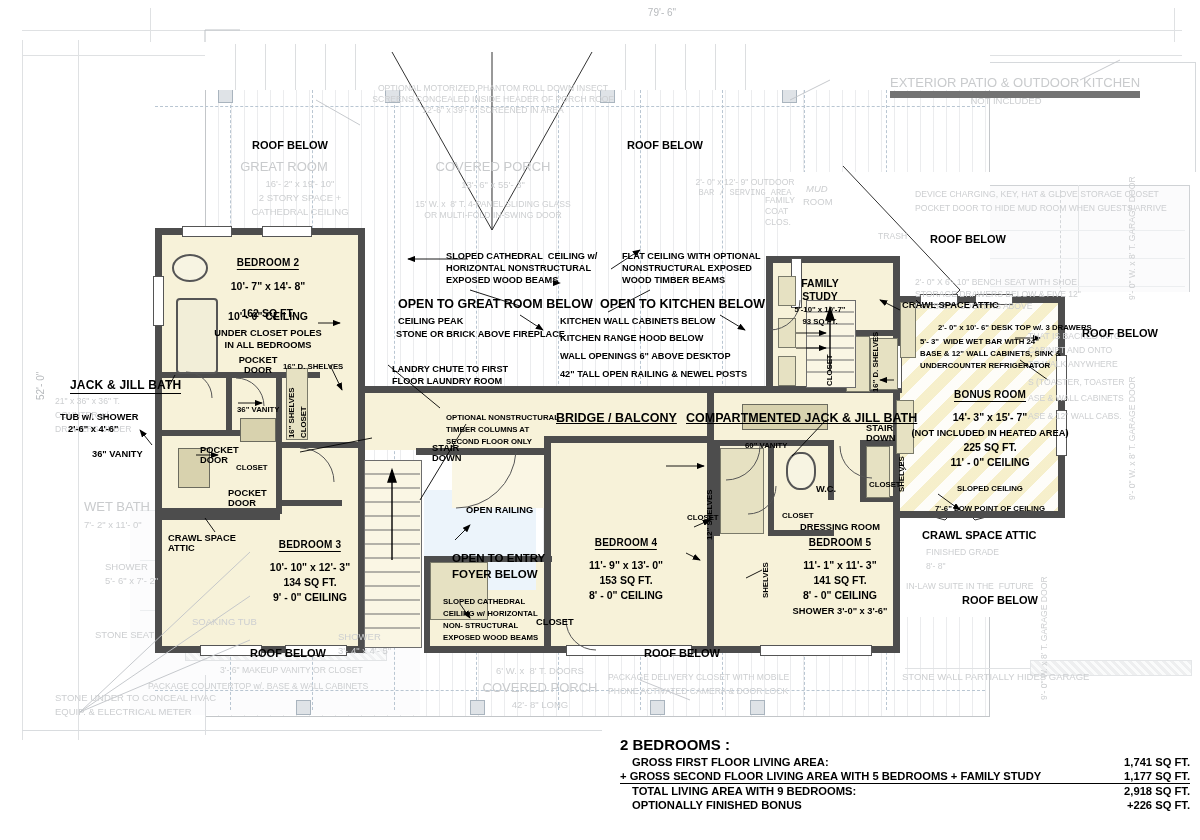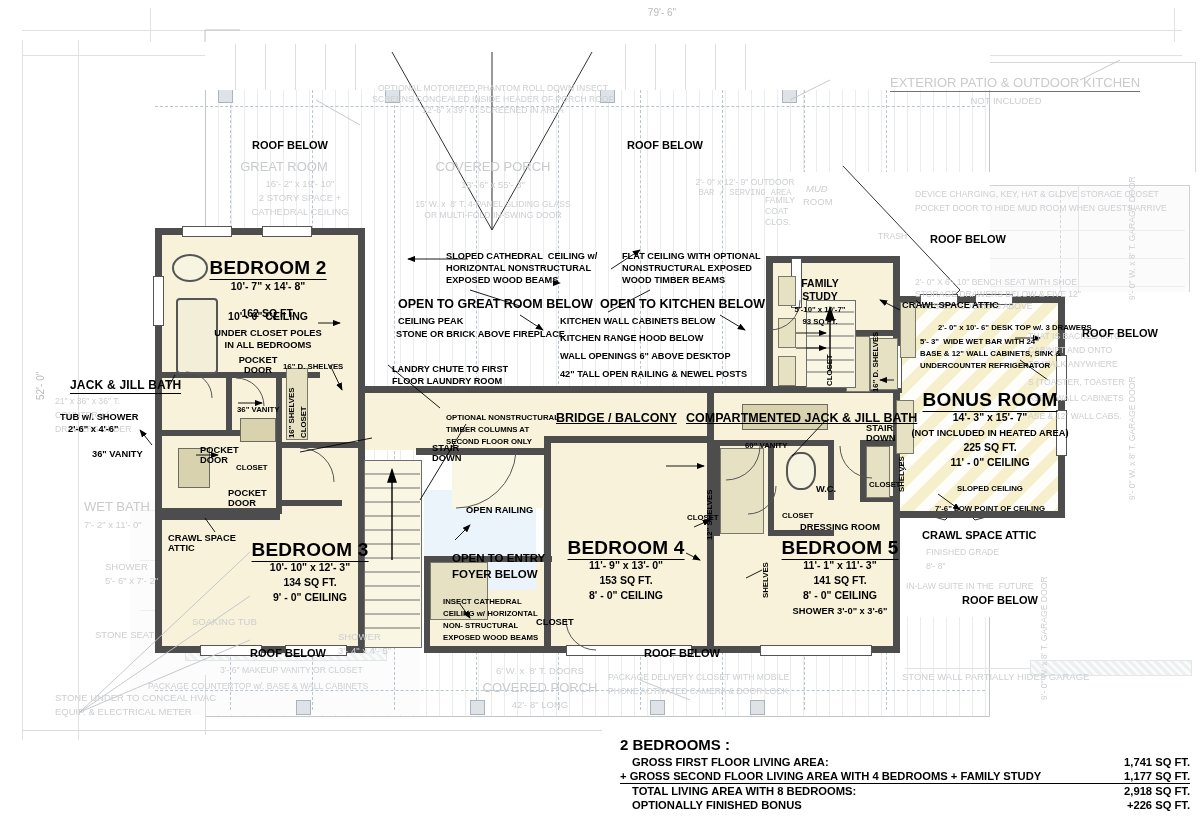--- a/index.html
+++ b/index.html
@@ -4,21 +4,21 @@
 <title>Second Floor Plan</title>
 <style>
   html,body{margin:0;padding:0;background:#ffffff;}
   body{font-family:"Liberation Sans",sans-serif;}
   #page{position:relative;width:1200px;height:840px;background:#ffffff;overflow:hidden;}
 
   
   .t{position:absolute;white-space:pre;line-height:1.08;}
   .ctr{text-align:center;transform:translateX(-50%);}
 
-  .rm-title{font-size:19px;font-weight:bold;color:#000;letter-spacing:.2px;}
+  .rm-title{font-size:10px;font-weight:bold;color:#000;letter-spacing:.2px;}
   .rm-title u{text-decoration:none;border-bottom:1.4px solid #000;padding-bottom:1px;}
   .rm-sub{font-size:10.5px;font-weight:bold;color:#000;}
   .rm-note{font-size:9.3px;font-weight:bold;color:#000;}
   .tiny{font-size:7.8px;font-weight:bold;color:#000;}
   .lbl-blk{font-size:11px;font-weight:bold;color:#000;}
   .anno{font-size:9.2px;font-weight:bold;color:#000;}
   .anno-big{font-size:12.5px;font-weight:bold;color:#000;}
   .gh-title{font-size:13px;color:#c9cbcd;}
   .gh-sub{font-size:9.5px;color:#cdcfd1;}
   .gh-note{font-size:8.6px;color:#cdcfd1;}
@@ -375,21 +375,21 @@
   <div class="t gh-sub ctr" style="left:493px;top:180px;">13'- 6" x 55'- 3"</div>
   <div class="t gh-note ctr" style="left:493px;top:84px;">OPTIONAL MOTORIZED PHANTOM ROLL DOWN INSECT</div>
   <div class="t gh-note ctr" style="left:493px;top:95px;">SCREENS CONCEALED INSIDE HEADER OF PORCH ROOF</div>
   <div class="t gh-note ctr" style="left:493px;top:106px;">12'-6" x 39'- 0" SCREENED IN AREA</div>
   <div class="t gh-note ctr" style="left:493px;top:200px;">15' W. x  8' T. 4-PANEL SLIDING GLASS</div>
   <div class="t gh-note ctr" style="left:493px;top:211px;">OR MULTI-FOLD IN-SWING DOOR</div>
 
   <div class="t gh-note ctr" style="left:745px;top:178px;">2'- 0" x 12'- 9" OUTDOOR</div>
   <div class="t gh-note ctr" style="left:745px;top:189px;font-family:Liberation Mono, monospace;">BAR / SERVING AREA</div>
 
-  <div class="t gh-title" style="left:890px;top:76px;border-bottom:1px solid #737373;padding-bottom:1px;">EXTERIOR PATIO &amp; OUTDOOR KITCHEN</div>
+  <div class="t gh-title" style="left:890px;top:76px;border-bottom:7px solid #737373;padding-bottom:1px;">EXTERIOR PATIO &amp; OUTDOOR KITCHEN</div>
   <div class="t gh-sub ctr" style="left:1006px;top:96px;">NOT INCLUDED</div>
 
   <div class="t gh-note" style="left:765px;top:196px;">FAMILY</div>
   <div class="t gh-note" style="left:765px;top:207px;">COAT</div>
   <div class="t gh-note" style="left:765px;top:218px;">CLOS.</div>
   <div class="t gh-sub" style="left:806px;top:184px;font-style:italic;">MUD</div>
   <div class="t gh-sub" style="left:803px;top:197px;">ROOM</div>
   <div class="t gh-note" style="left:878px;top:232px;">TRASH</div>
 
   <div class="t gh-note" style="left:915px;top:190px;">DEVICE CHARGING, KEY, HAT &amp; GLOVE STORAGE CLOSET</div>
@@ -542,39 +542,39 @@
   <div class="t anno" style="left:560px;top:334px;">KITCHEN RANGE HOOD BELOW</div>
   <div class="t anno" style="left:560px;top:352px;">WALL OPENINGS 6" ABOVE DESKTOP</div>
   <div class="t anno" style="left:560px;top:370px;">42" TALL OPEN RAILING &amp; NEWEL POSTS</div>
   <div class="t anno" style="left:392px;top:365px;">LANDRY CHUTE TO FIRST</div>
   <div class="t anno" style="left:392px;top:377px;">FLOOR LAUNDRY ROOM</div>
 
   <div class="t tiny" style="left:446px;top:414px;">OPTIONAL NONSTRUCTURAL</div>
   <div class="t tiny" style="left:446px;top:426px;">TIMBER COLUMNS AT</div>
   <div class="t tiny" style="left:446px;top:438px;">SECOND FLOOR ONLY</div>
 
-  <div class="t tiny" style="left:443px;top:598px;">INSECT CATHEDRAL</div>
+  <div class="t tiny" style="left:443px;top:598px;">SLOPED CATHEDRAL</div>
   <div class="t tiny" style="left:443px;top:610px;">CEILING w/ HORIZONTAL</div>
   <div class="t tiny" style="left:443px;top:622px;">NON- STRUCTURAL</div>
   <div class="t tiny" style="left:443px;top:634px;">EXPOSED WOOD BEAMS</div>
 
   <div id="summary">
     <div class="hd">2 BEDROOMS :</div>
     <table>
       <tbody>
           <tr>
         <td class="ind">GROSS FIRST FLOOR LIVING AREA:</td>
         <td class="v">1,741 SQ FT.</td>
       </tr>
       <tr>
-        <td>+ GROSS SECOND FLOOR LIVING AREA WITH 4 BEDROOMS + FAMILY STUDY</td>
+        <td>+ GROSS SECOND FLOOR LIVING AREA WITH 5 BEDROOMS + FAMILY STUDY</td>
         <td class="v">1,177 SQ FT.</td>
       </tr>
       <tr class="rule">
-        <td class="ind">TOTAL LIVING AREA WITH 8 BEDROOMS:</td>
+        <td class="ind">TOTAL LIVING AREA WITH 9 BEDROOMS:</td>
         <td class="v">2,918 SQ FT.</td>
       </tr>
       <tr>
         <td class="ind">OPTIONALLY FINISHED BONUS</td>
         <td class="v">+226 SQ FT.</td>
       </tr>
     </tbody>
       </table>
   </div>
 

